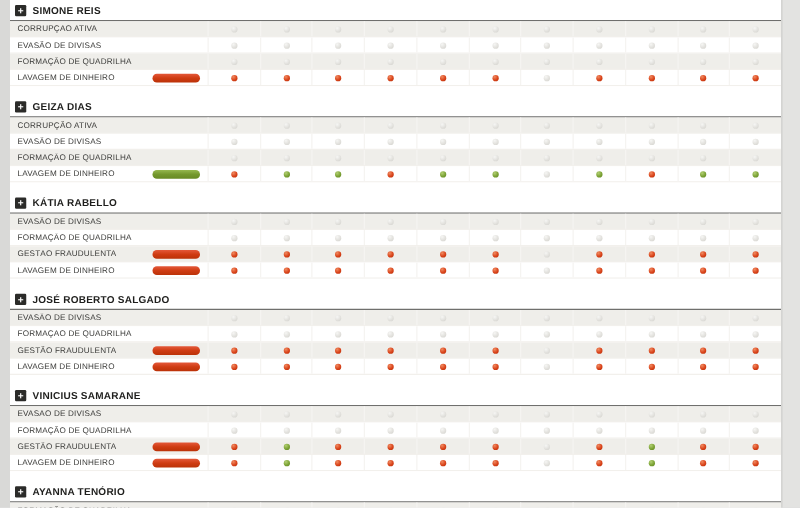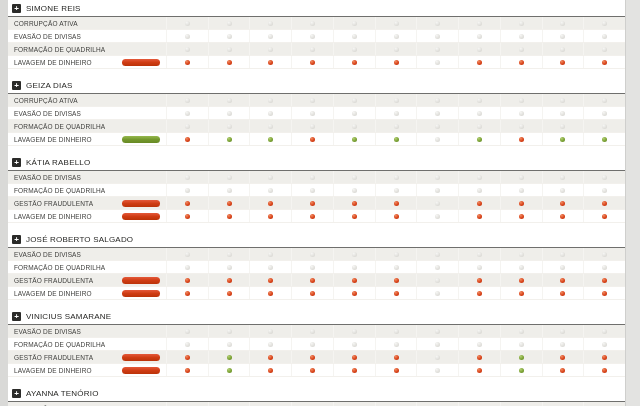--- a/index.html
+++ b/index.html
@@ -57,21 +57,21 @@
     color: #ffffff;
     font-size: 8px;
     line-height: 9px;
     text-align: center;
     font-weight: bold;
     flex: 0 0 auto;
     border-radius: 1px;
   }
   .group-title {
     font-size: 8px;
-    font-weight: normal;
+    font-weight: bold;
     letter-spacing: 0.2px;
     color: #1f1f1d;
     text-transform: uppercase;
     white-space: nowrap;
   }
   .row {
     display: flex;
     align-items: center;
     height: 13px;
     border-bottom: 1px solid #f2f0ec;

